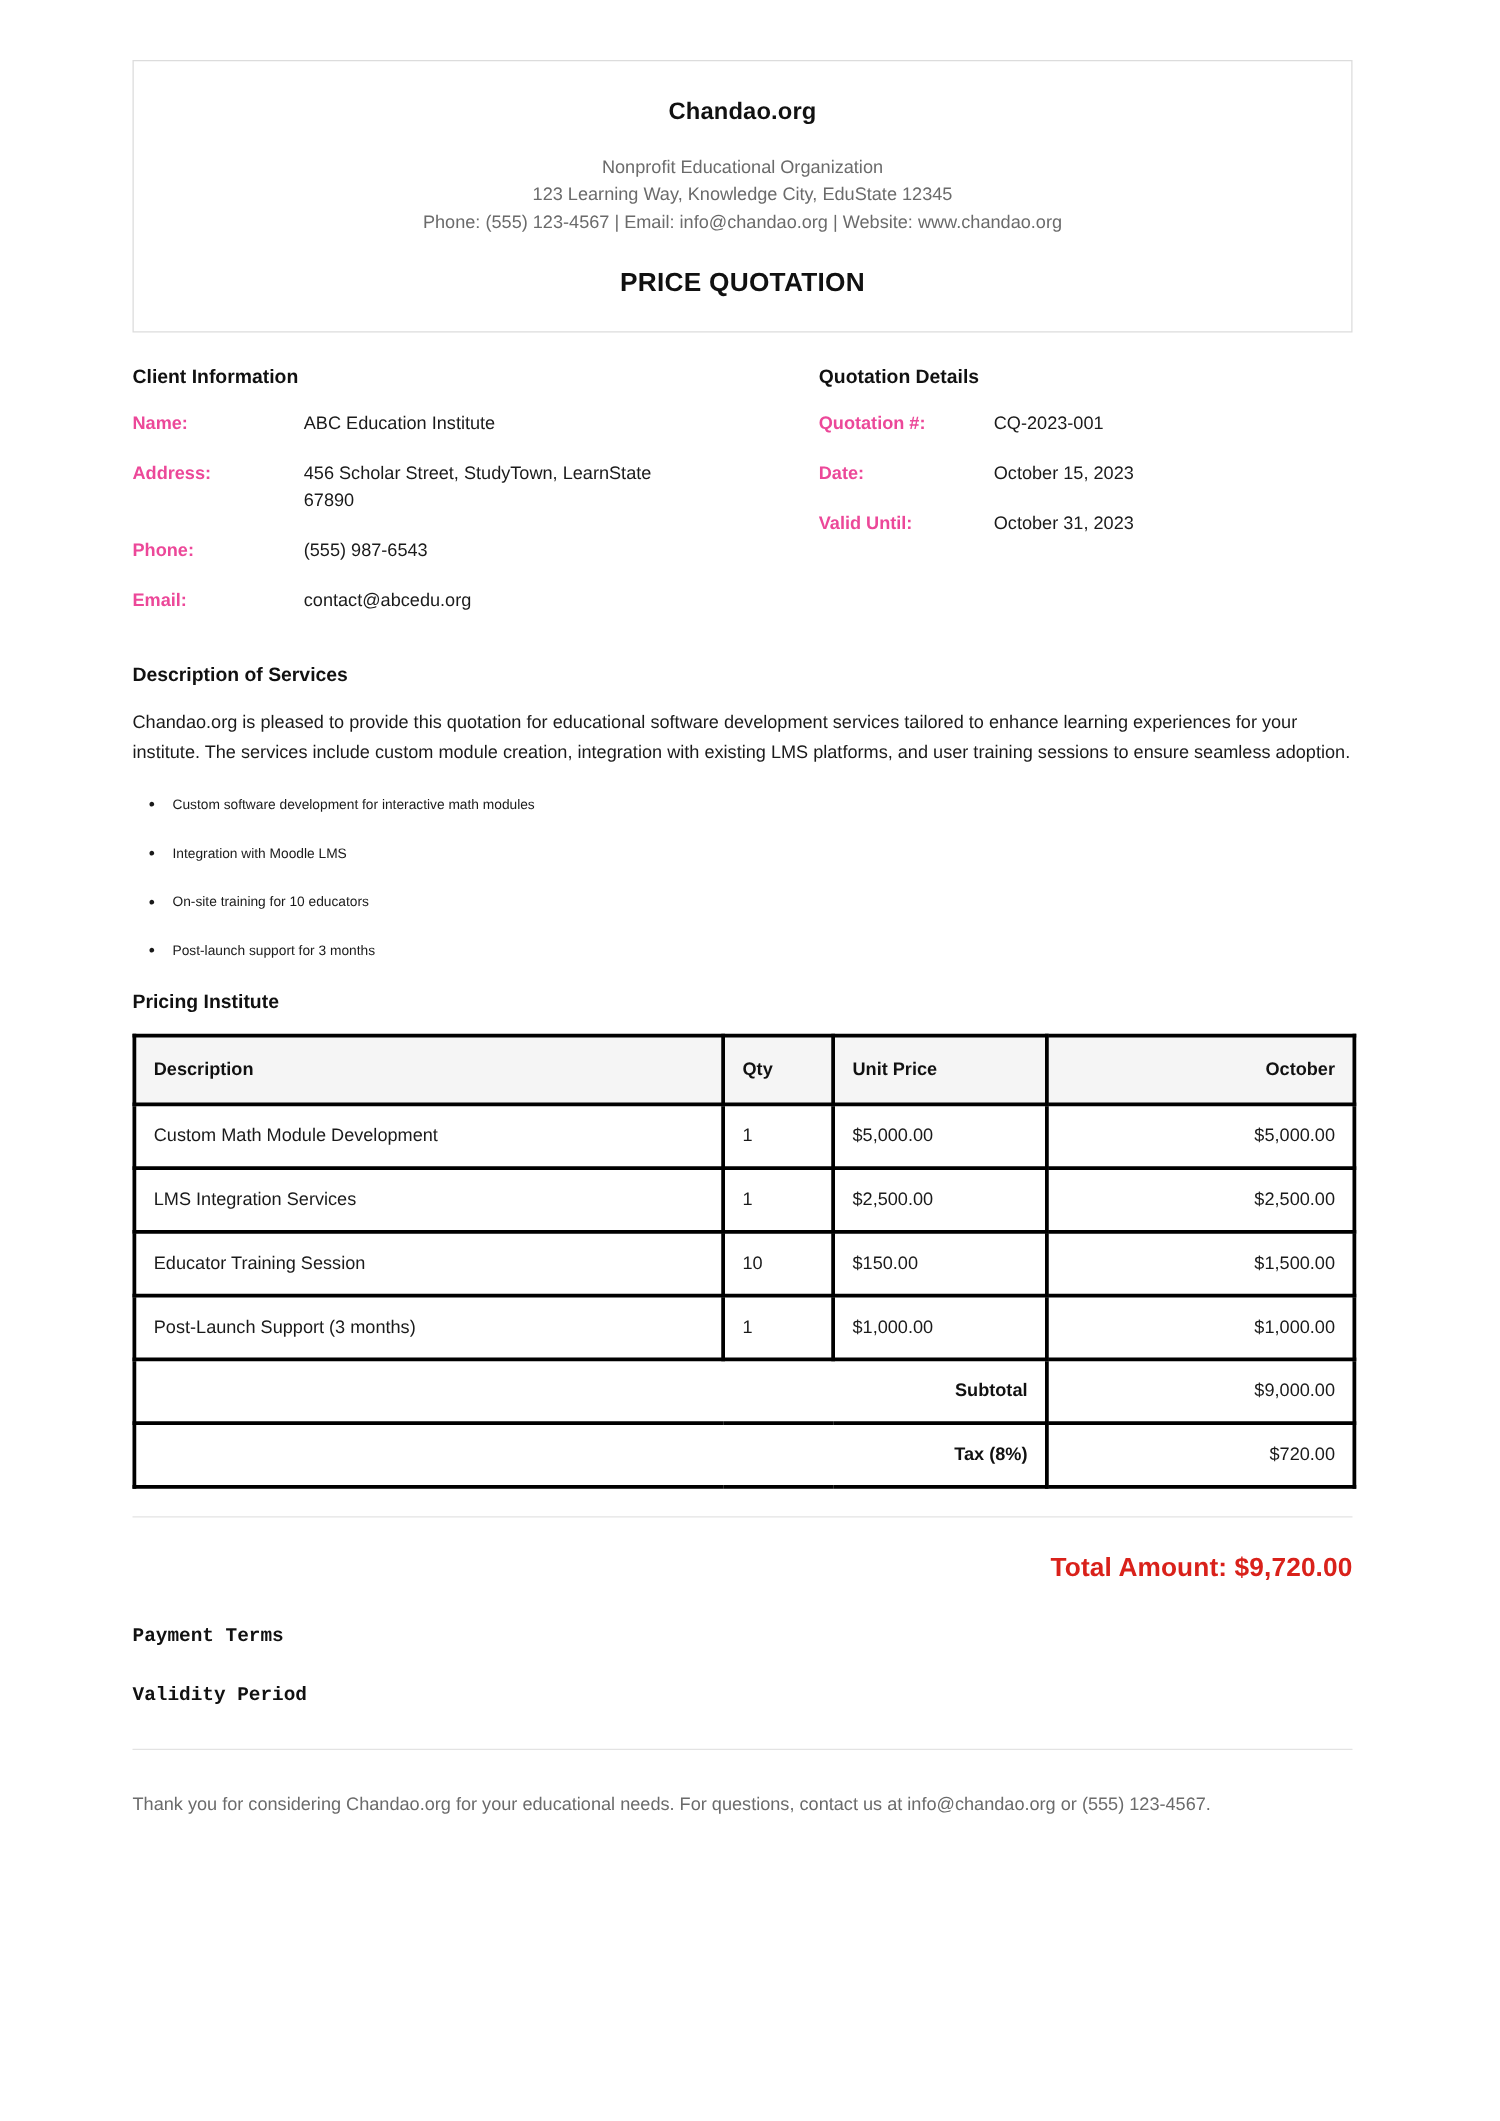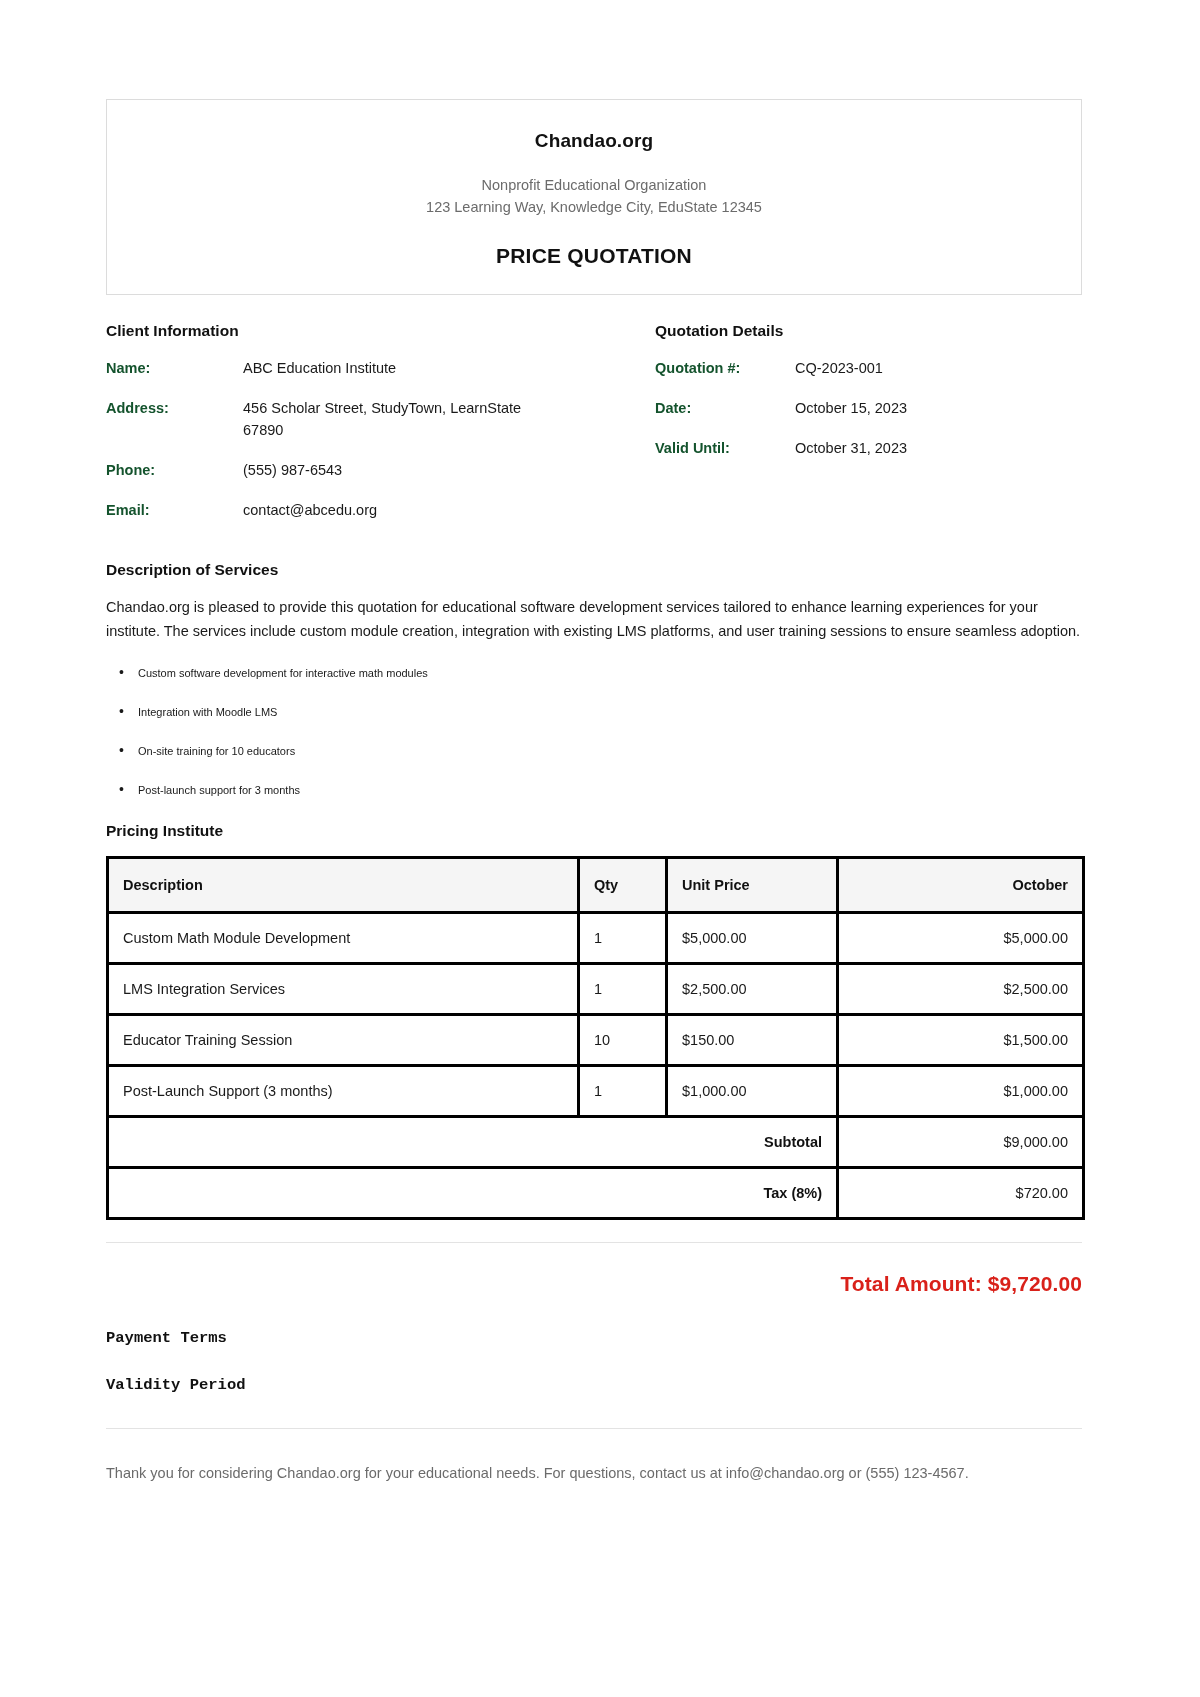--- a/index.html
+++ b/index.html
@@ -11,21 +11,21 @@
     width: 1200px;
     height: 1697px;
     font-family: "Liberation Sans", sans-serif;
     color: #1a1a1a;
     -webkit-font-smoothing: antialiased;
   }
   .page {
     width: 1200px;
     height: 1697px;
     box-sizing: border-box;
-    padding: 99px 118px 0 106px;
+    padding: 48px 118px 0 106px;
     background: #ffffff;
     position: relative;
   }
 
   
   .header-card {
     border: 1px solid #dcdcdc;
     box-sizing: border-box;
     padding: 22px 20px 26px 20px;
     text-align: center;
@@ -68,21 +68,21 @@
   }
   .field {
     display: flex;
     font-size: 14.5px;
     line-height: 22px;
     margin-bottom: 18px;
     flex-wrap: wrap;
   }
   .field .k {
     font-weight: bold;
-    color: #14532d;
+    color: #ec4899;
     width: 137px;
     flex: 0 0 137px;
   }
   .info-col.right .field .k {
     width: 140px;
     flex: 0 0 140px;
   }
   .field .v {
     color: #1a1a1a;
     flex: 1 1 auto;
@@ -189,20 +189,21 @@
 </style>
 </head>
 <body>
 
 <div class="page">
 
   <div class="header-card">
     <div class="org-name">Chandao.org</div>
     <div class="org-line">Nonprofit Educational Organization</div>
     <div class="org-line">123 Learning Way, Knowledge City, EduState 12345</div>
+    <div class="org-line">Phone: (555) 123-4567 | Email: info@chandao.org | Website: www.chandao.org</div>
     <div class="doc-title">PRICE QUOTATION</div>
   </div>
 
   <div class="info-row">
     <div class="info-col left">
       <div class="section-heading">Client Information</div>
 
       <div class="field">
         <span class="k">Name:</span>
         <span class="v">ABC Education Institute</span>

